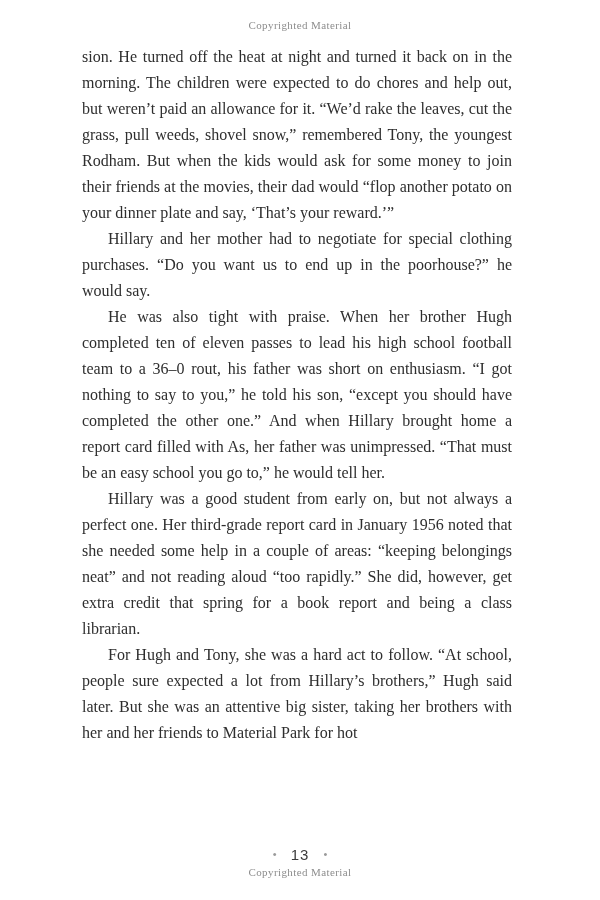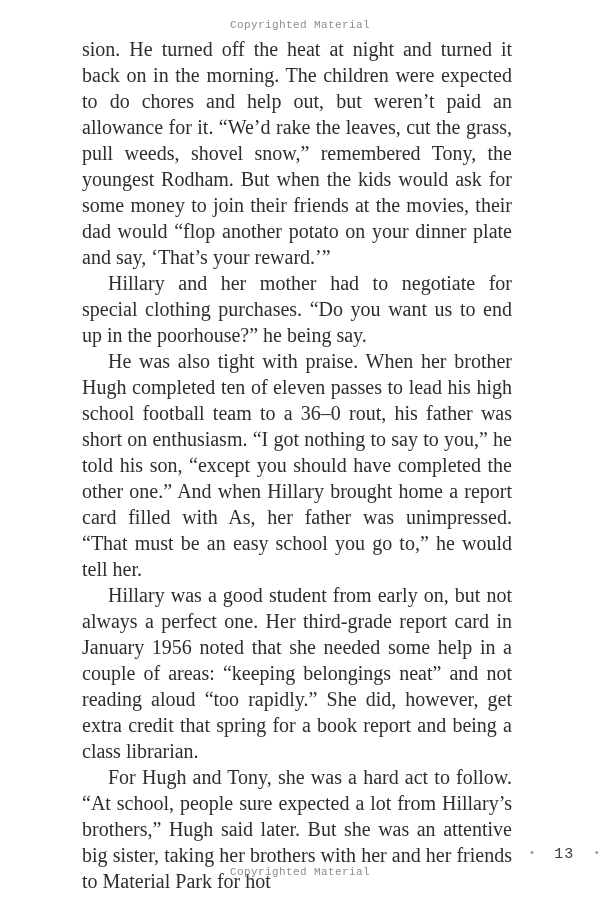--- a/index.html
+++ b/index.html
@@ -13,74 +13,74 @@
     height: 900px;
     background: #ffffff;
     overflow: hidden;
     font-family: "Liberation Serif", serif;
   }
   .copyright {
     position: absolute;
     left: 0;
     width: 100%;
     text-align: center;
-    font-family: Liberation Mono, monospace;
+    font-family: Liberation Serif, serif;
     font-size: 11px;
     color: #8d8d8d;
     letter-spacing: 0.4px;
   }
   .copyright.top { top: 19px; }
   .copyright.bottom { top: 866px; }
   .text-block {
     position: absolute;
-    top: 36px;
+    top: 44px;
     left: 82px;
     width: 430px;
     color: #2e2e2e;
-    font-size: 20px;
+    font-size: 16px;
     line-height: 26px;
     text-align: justify;
   }
   .para {
     margin: 0;
     padding: 0;
   }
   .para.indent {
     text-indent: 26px;
   }
   .page-number-row {
     position: absolute;
     top: 846px;
     left: 0;
     width: 100%;
-    text-align: right;
+    text-align: center;
     color: #3c3c3c;
     font-size: 15px;
-    font-family: Liberation Mono, monospace;
+    font-family: Liberation Sans, sans-serif;
   }
   .page-number-row .dot {
     color: #9a9a9a;
     font-size: 11px;
     vertical-align: 2px;
   }
   .page-number-row .num {
     margin: 0 10px;
     letter-spacing: 1px;
   }
 </style>
 </head>
 <body>
 
 <div class="book-page">
 
   <div class="copyright top">Copyrighted Material</div>
 
   <div class="text-block">
     <p class="para">sion. He turned off the heat at night and turned it back on in the morning. The children were expected to do chores and help out, but weren’t paid an allowance for it. “We’d rake the leaves, cut the grass, pull weeds, shovel snow,” remembered Tony, the youngest Rodham. But when the kids would ask for some money to join their friends at the movies, their dad would “flop another potato on your dinner plate and say, ‘That’s your reward.’”</p>
-    <p class="para indent">Hillary and her mother had to negotiate for special clothing purchases. “Do you want us to end up in the poorhouse?” he being say.</p>
+    <p class="para indent">Hillary and her mother had to negotiate for special clothing purchases. “Do you want us to end up in the poorhouse?” he would say.</p>
     <p class="para indent">He was also tight with praise. When her brother Hugh completed ten of eleven passes to lead his high school football team to a 36–0 rout, his father was short on enthusiasm. “I got nothing to say to you,” he told his son, “except you should have completed the other one.” And when Hillary brought home a report card filled with As, her father was unimpressed. “That must be an easy school you go to,” he would tell her.</p>
     <p class="para indent">Hillary was a good student from early on, but not always a perfect one. Her third-grade report card in January 1956 noted that she needed some help in a couple of areas: “keeping belongings neat” and not reading aloud “too rapidly.” She did, however, get extra credit that spring for a book report and being a class librarian.</p>
     <p class="para indent">For Hugh and Tony, she was a hard act to follow. “At school, people sure expected a lot from Hillary’s brothers,” Hugh said later. But she was an attentive big sister, taking her brothers with her and her friends to Material Park for hot</p>
   </div>
 
   <div class="page-number-row">
     <span class="dot">•</span>
     <span class="num">13</span>
     <span class="dot">•</span>
   </div>

